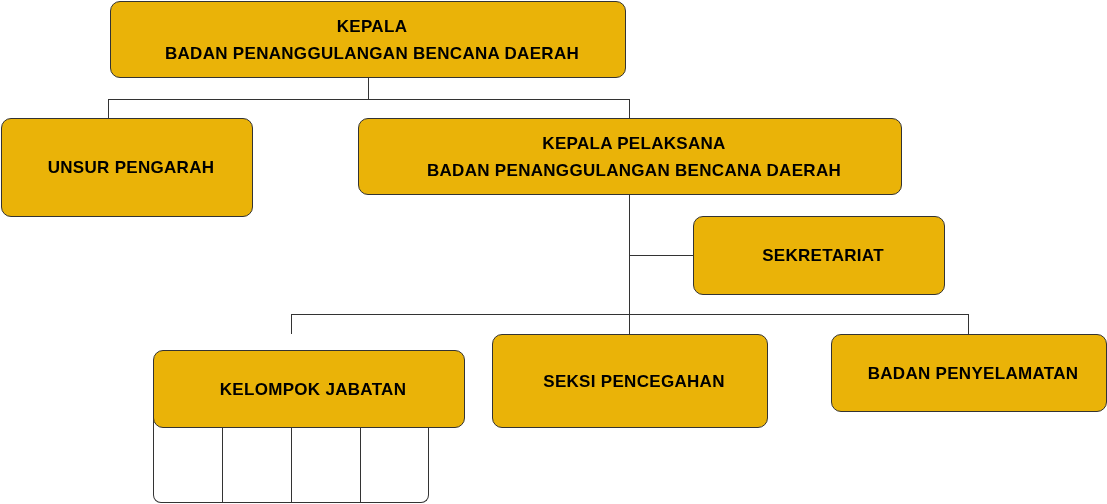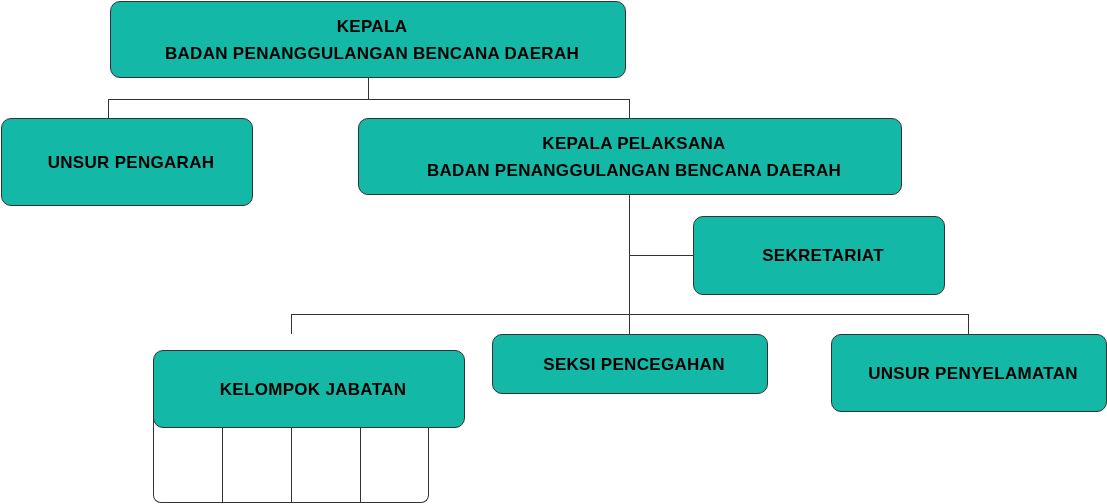--- a/index.html
+++ b/index.html
@@ -1,19 +1,19 @@
 <!DOCTYPE html>
 <html><head>
 <meta charset="utf-8">
 <style>
   html, body { margin:0; padding:0; background:#ffffff; }
   body { width:1107px; height:504px; position:relative; overflow:hidden;
          font-family:"Liberation Sans", sans-serif; }
   .box { position:absolute; box-sizing:border-box; border:1.3px solid #333;
-         border-radius:10px; background:#14b8a6; display:flex; flex-direction:column;
+         border-radius:10px; background:#eab308; display:flex; flex-direction:column;
          align-items:center; justify-content:center; text-align:center;
          font-weight:bold; font-size:17px; line-height:27px; color:#000;
          letter-spacing:0.3px;padding-left:8px; }
   .line { position:absolute; background:#333; }
   .h { height:1px; }
   .v { width:1px; }
   .sub { position:absolute; box-sizing:border-box; border:1px solid #333; border-top:none; }
 </style>
 </head>
 <body>
@@ -27,21 +27,21 @@
 <div class="line h" style="left:291px;top:314px;width:678px;"></div>
 <div class="line v" style="left:291px;top:314px;height:20px;"></div>
 <div class="line v" style="left:629px;top:314px;height:20px;"></div>
 <div class="line v" style="left:968px;top:314px;height:20px;"></div>
 
 <div class="box" style="left:110px;top:1px;width:516px;height:77px;">
   <div>KEPALA</div>
   <div>BADAN PENANGGULANGAN BENCANA DAERAH</div>
 </div>
 
-<div class="box" style="left:1px;top:118px;width:252px;height:88px;">
+<div class="box" style="left:1px;top:118px;width:252px;height:99px;">
   <div>UNSUR PENGARAH</div>
 </div>
 
 <div class="box" style="left:358px;top:118px;width:544px;height:77px;align-items:center;">
   <div>KEPALA PELAKSANA</div>
   <div>BADAN PENANGGULANGAN BENCANA DAERAH</div>
 </div>
 
 <div class="box" style="left:693px;top:216px;width:252px;height:79px;">
   <div>SEKRETARIAT</div>
@@ -50,19 +50,19 @@
 <div class="sub" style="left:153px;top:405px;width:276px;height:98px;border-radius:0 0 8px 8px;">
   <div class="line v" style="left:68px;top:0;height:98px;"></div>
   <div class="line v" style="left:137px;top:0;height:98px;"></div>
   <div class="line v" style="left:206px;top:0;height:98px;"></div>
 </div>
 
 <div class="box" style="left:153px;top:350px;width:312px;height:78px;">
   <div>KELOMPOK JABATAN</div>
 </div>
 
-<div class="box" style="left:492px;top:334px;width:276px;height:60px;">
+<div class="box" style="left:492px;top:334px;width:276px;height:94px;">
   <div>SEKSI PENCEGAHAN</div>
 </div>
 
 <div class="box" style="left:831px;top:334px;width:276px;height:78px;">
-  <div>UNSUR PENYELAMATAN</div>
+  <div>BADAN PENYELAMATAN</div>
 </div>
 
 </body></html>

